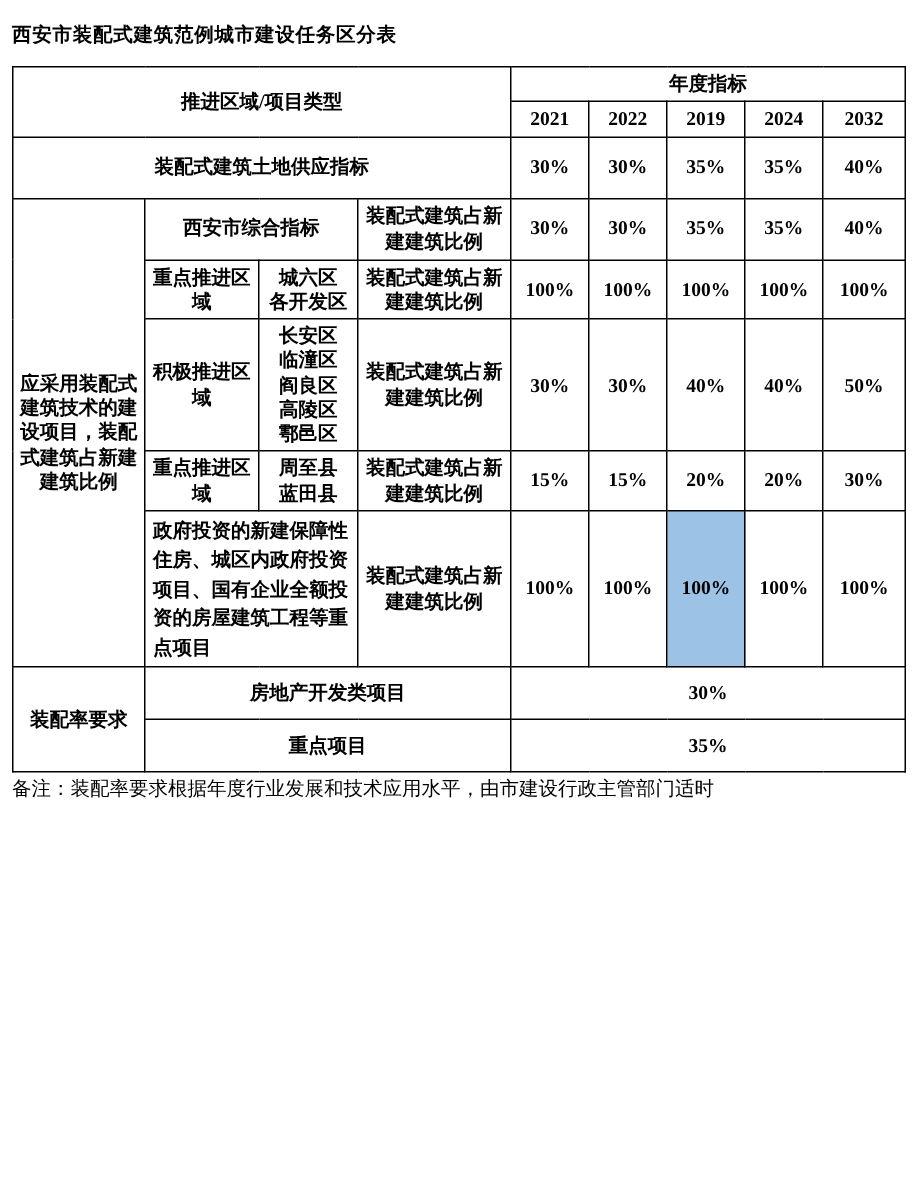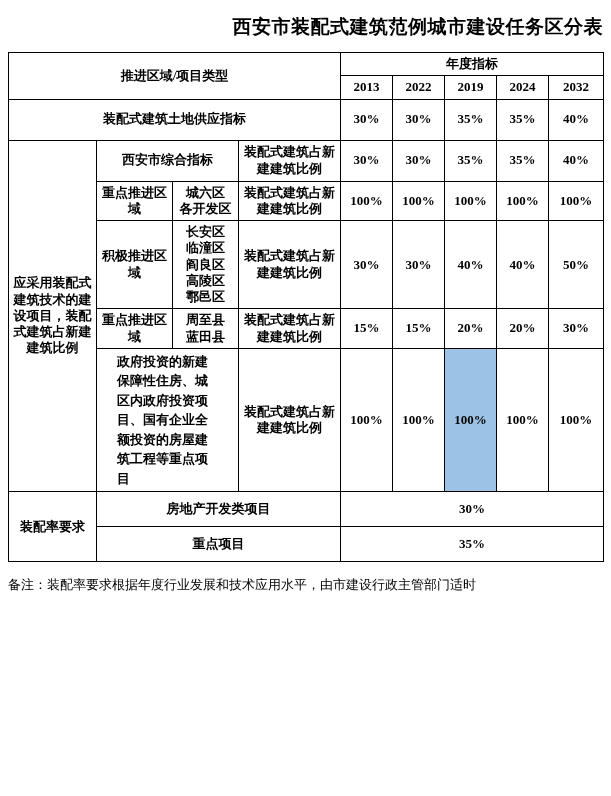--- a/index.html
+++ b/index.html
@@ -15,22 +15,22 @@
     position: relative;
     overflow: hidden;
   }
   .page {
     width: 611px;
     height: 796px;
     box-sizing: border-box;
     padding: 0 8px;
   }
   .doc-title {
-    text-align: right;
-    font-size: 19px;
+    text-align: left;
+    font-size: 13px;
     font-weight: bold;
     letter-spacing: 0.5px;
     margin: 14px 0 12px 0;
     font-family: "Liberation Serif", "DejaVu Serif", serif;
   }
   table.main {
     border-collapse: collapse;
     width: 595px;
     margin: 0 auto;
     table-layout: fixed;
@@ -61,21 +61,21 @@
     line-height: 1.55;
     text-align: left;
     padding-left: 6px;
     padding-right: 4px;
   }
   .hl {
     background: #9cc3e5;
   }
   .note {
     width: 595px;
-    margin: 12px auto 0 auto;
+    margin: 0 auto 0 auto;
     font-size: 13px;
     line-height: 1.7;
     text-align: justify;
     font-family: "Liberation Serif", "DejaVu Serif", serif;
   }
   .note .indent {
     display: block;
     text-indent: 48px;
   }
   .small-lines { font-size: 13px; line-height: 1.3; }
@@ -99,21 +99,21 @@
       <col style="width:52px">
       <col style="width:55px">
     </colgroup>
     <tbody>
 
       <tr>
         <td colspan="4" rowspan="2">推进区域/项目类型</td>
         <td colspan="5" class="yr-head">年度指标</td>
       </tr>
       <tr>
-        <td class="yr-head">2013</td>
+        <td class="yr-head">2021</td>
         <td class="yr-head">2022</td>
         <td class="yr-head">2019</td>
         <td class="yr-head">2024</td>
         <td class="yr-head">2032</td>
       </tr>
 
       <tr>
         <td colspan="4" class="tall">装配式建筑土地供应指标</td>
         <td>30%</td>
         <td>30%</td>
@@ -166,21 +166,21 @@
 蓝田县</td>
         <td class="small-lines">装配式建筑占新建建筑比例</td>
         <td>15%</td>
         <td>15%</td>
         <td>20%</td>
         <td>20%</td>
         <td>30%</td>
       </tr>
 
       <tr>
-        <td colspan="2" style="height:96px; text-align:left; padding:3px 20px; line-height:1.5;">政府投资的新建保障性住房、城区内政府投资项目、国有企业全额投资的房屋建筑工程等重点项目</td>
+        <td colspan="2" style="height:96px; text-align:left; padding:3px 5px; line-height:1.5;">政府投资的新建保障性住房、城区内政府投资项目、国有企业全额投资的房屋建筑工程等重点项目</td>
         <td class="small-lines">装配式建筑占新建建筑比例</td>
         <td>100%</td>
         <td>100%</td>
         <td class="hl">100%</td>
         <td>100%</td>
         <td>100%</td>
       </tr>
 
       <tr>
         <td rowspan="2" class="tall">装配率要求</td>

